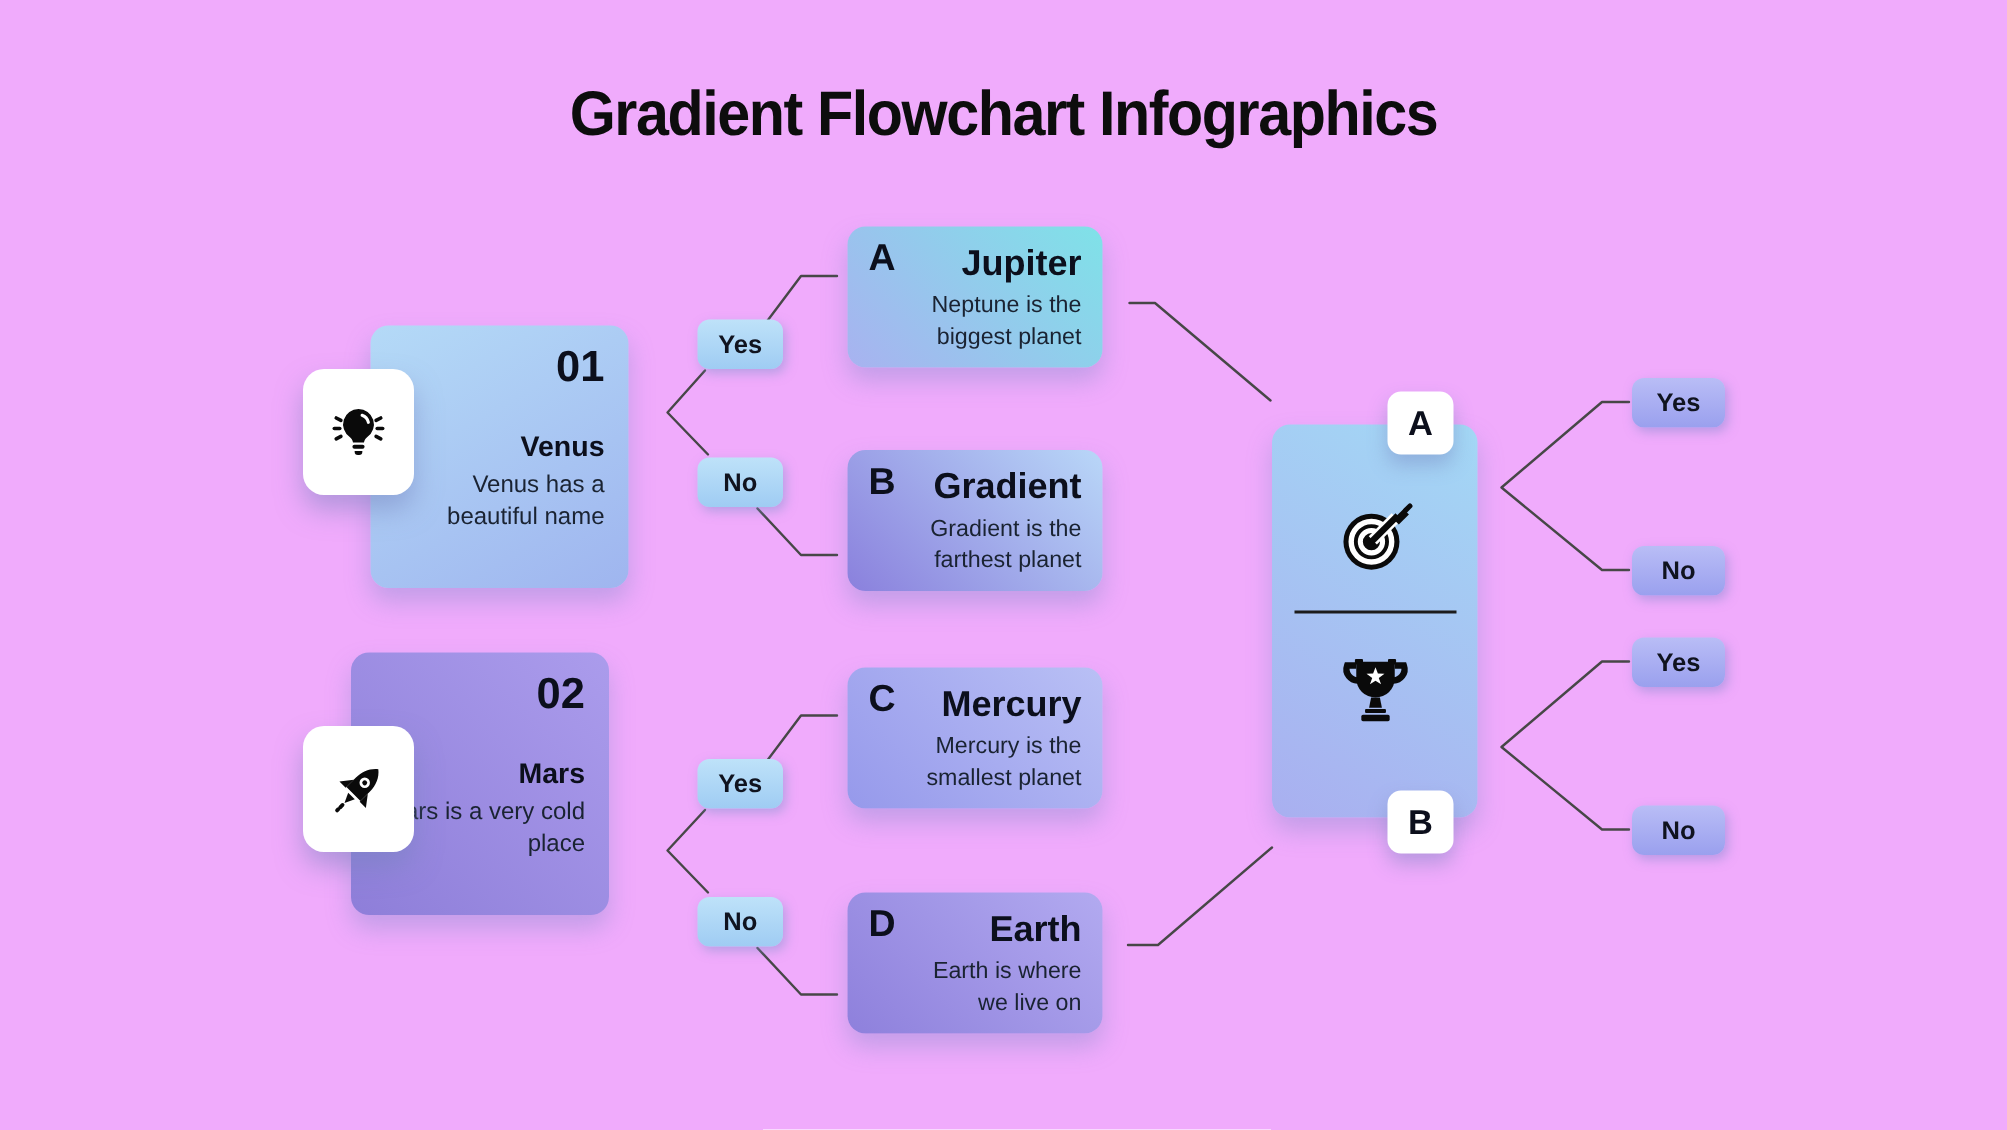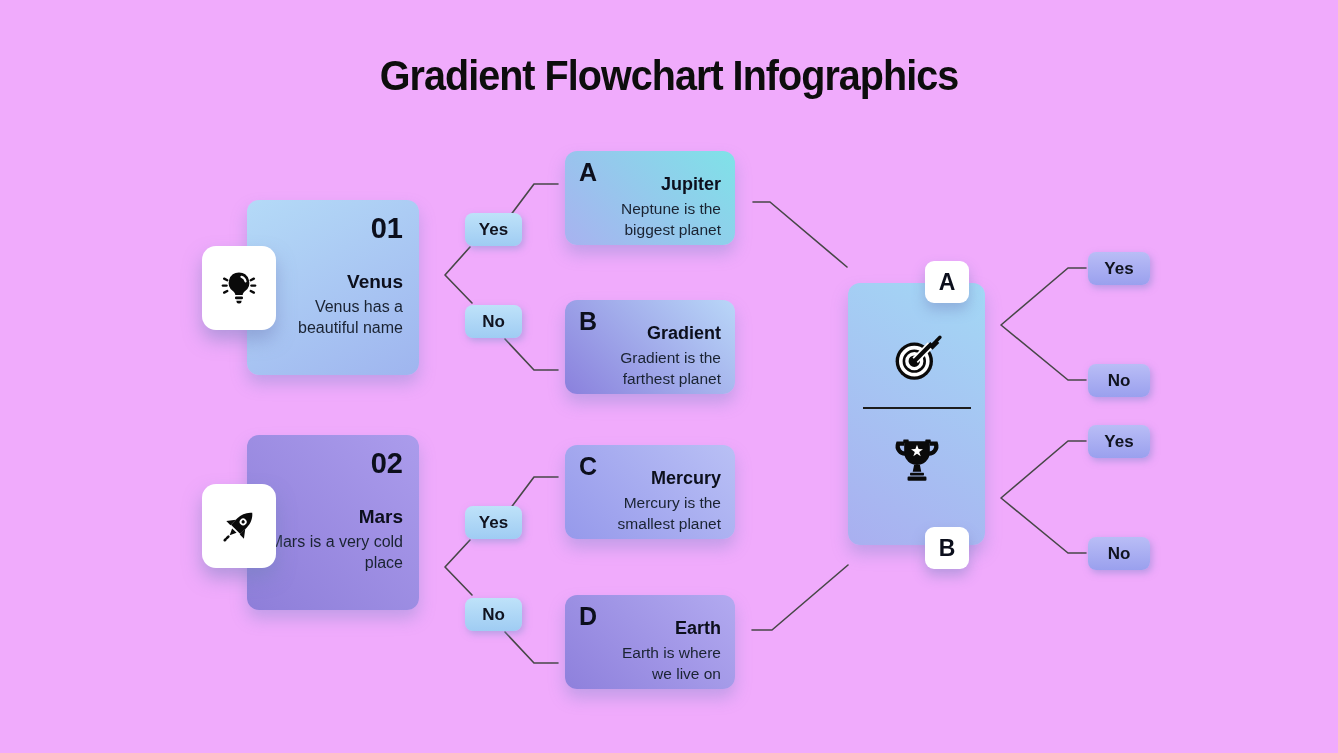--- a/index.html
+++ b/index.html
@@ -58,21 +58,21 @@
   }
   .icon-tile svg { width: 44px; height: 44px; }
 
   
   .mid-card { width: 170px; height: 94px; padding: 9px 14px 9px 40px; }
   .jupiter-bg { background: linear-gradient(45deg, #a8b2f0 0%, #7fe2e8 100%); }
   .neptune-bg { background: linear-gradient(45deg, #8a80dd 0%, #b9d7f8 100%); }
   .mercury-bg { background: linear-gradient(45deg, #9699eb 0%, #b9c0f5 100%); }
   .earth-bg   { background: linear-gradient(45deg, #8e80dc 0%, #b2aaf0 100%); }
   .mid-letter { position: absolute; left: 14px; top: 7px; font-size: 25px; font-weight: 700; color: #0c0f1c; }
-  .mid-title  { text-align: right; font-size: 18px; font-weight: 700; padding-top: 2px; color: #0c0f1c; margin-top: 12px; }
+  .mid-title  { text-align: right; font-size: 24px; font-weight: 700; padding-top: 2px; color: #0c0f1c; }
   .mid-desc   { text-align: right; font-size: 15.5px; line-height: 1.33; margin-top: 4px;
                 max-width: 128px; margin-left: auto; color: #1a2332; }
 
   
   .pill {
     position: absolute;
     height: 33px;
     border-radius: 8px;
     display: flex; align-items: center; justify-content: center;
     font-size: 17px; font-weight: 700; color: #10131f;
@@ -123,21 +123,21 @@
     <polyline points="505,339 534,370 558,370"></polyline>
     <polyline points="470,540 445,567 472,595"></polyline>
     <polyline points="507,513 534,477 558,477"></polyline>
     <polyline points="505,632 534,663 558,663"></polyline>
     <polyline points="753,202 770,202 847,267"></polyline>
     <polyline points="752,630 772,630 848,565"></polyline>
     <polyline points="1086,268 1068,268 1001,325 1068,380 1086,380"></polyline>
     <polyline points="1086,441 1068,441 1001,498 1068,553 1086,553"></polyline>
   </svg>
 
-  <div class="card big-card venus-bg" style="left:247px; top:200px;">
+  <div class="card big-card venus-bg" style="left:247px; top:217px;">
     <div class="big-number">01</div>
     <div class="big-title">Venus</div>
     <div class="big-desc">Venus has a beautiful name</div>
   </div>
   <div class="icon-tile" style="left:202px; top:246px;">
     <svg viewBox="0 0 24 24">
       <g fill="#0a0a0a">
         <path d="M12 3.6a5.6 5.6 0 0 0-3.2 10.2c.7.5 1.1 1.2 1.2 2h4c.1-.8.5-1.5 1.2-2A5.6 5.6 0 0 0 12 3.6z"></path>
         <rect x="9.8" y="16.6" width="4.4" height="1.5" rx="0.7"></rect>
         <path d="M10.6 18.9h2.8v.3a1.2 1.2 0 0 1-1.2 1.2h-.4a1.2 1.2 0 0 1-1.2-1.2z"></path>
@@ -147,21 +147,21 @@
         <path d="M5.6 7.8 3.9 6.9"></path>
           <path d="M5.2 10.7H3.2"></path>
           <path d="M5.6 13.6 3.9 14.5"></path>
         <path d="M18.4 7.8 20.1 6.9"></path>
           <path d="M18.8 10.7h2"></path>
           <path d="M18.4 13.6 20.1 14.5"></path>
       </g>
     </svg>
   </div>
 
-  <div class="card big-card mars-bg" style="left:247px; top:435px;">
+  <div class="card big-card mars-bg" style="left:234px; top:435px;">
     <div class="big-number">02</div>
     <div class="big-title">Mars</div>
     <div class="big-desc">Mars is a very cold place</div>
   </div>
   <div class="icon-tile" style="left:202px; top:484px;">
     <svg viewBox="0 0 24 24">
       <g transform="rotate(45 12 12)">
         <g fill="#0a0a0a">
           <path d="M12 1.8c2.4 1.9 3.6 4.8 3.6 7.9v4.9H8.4V9.7c0-3.1 1.2-6 3.6-7.9z"></path>
           <path d="M8.4 10.8 5.2 15h3.2zM15.6 10.8 18.8 15h-3.2z"></path>

